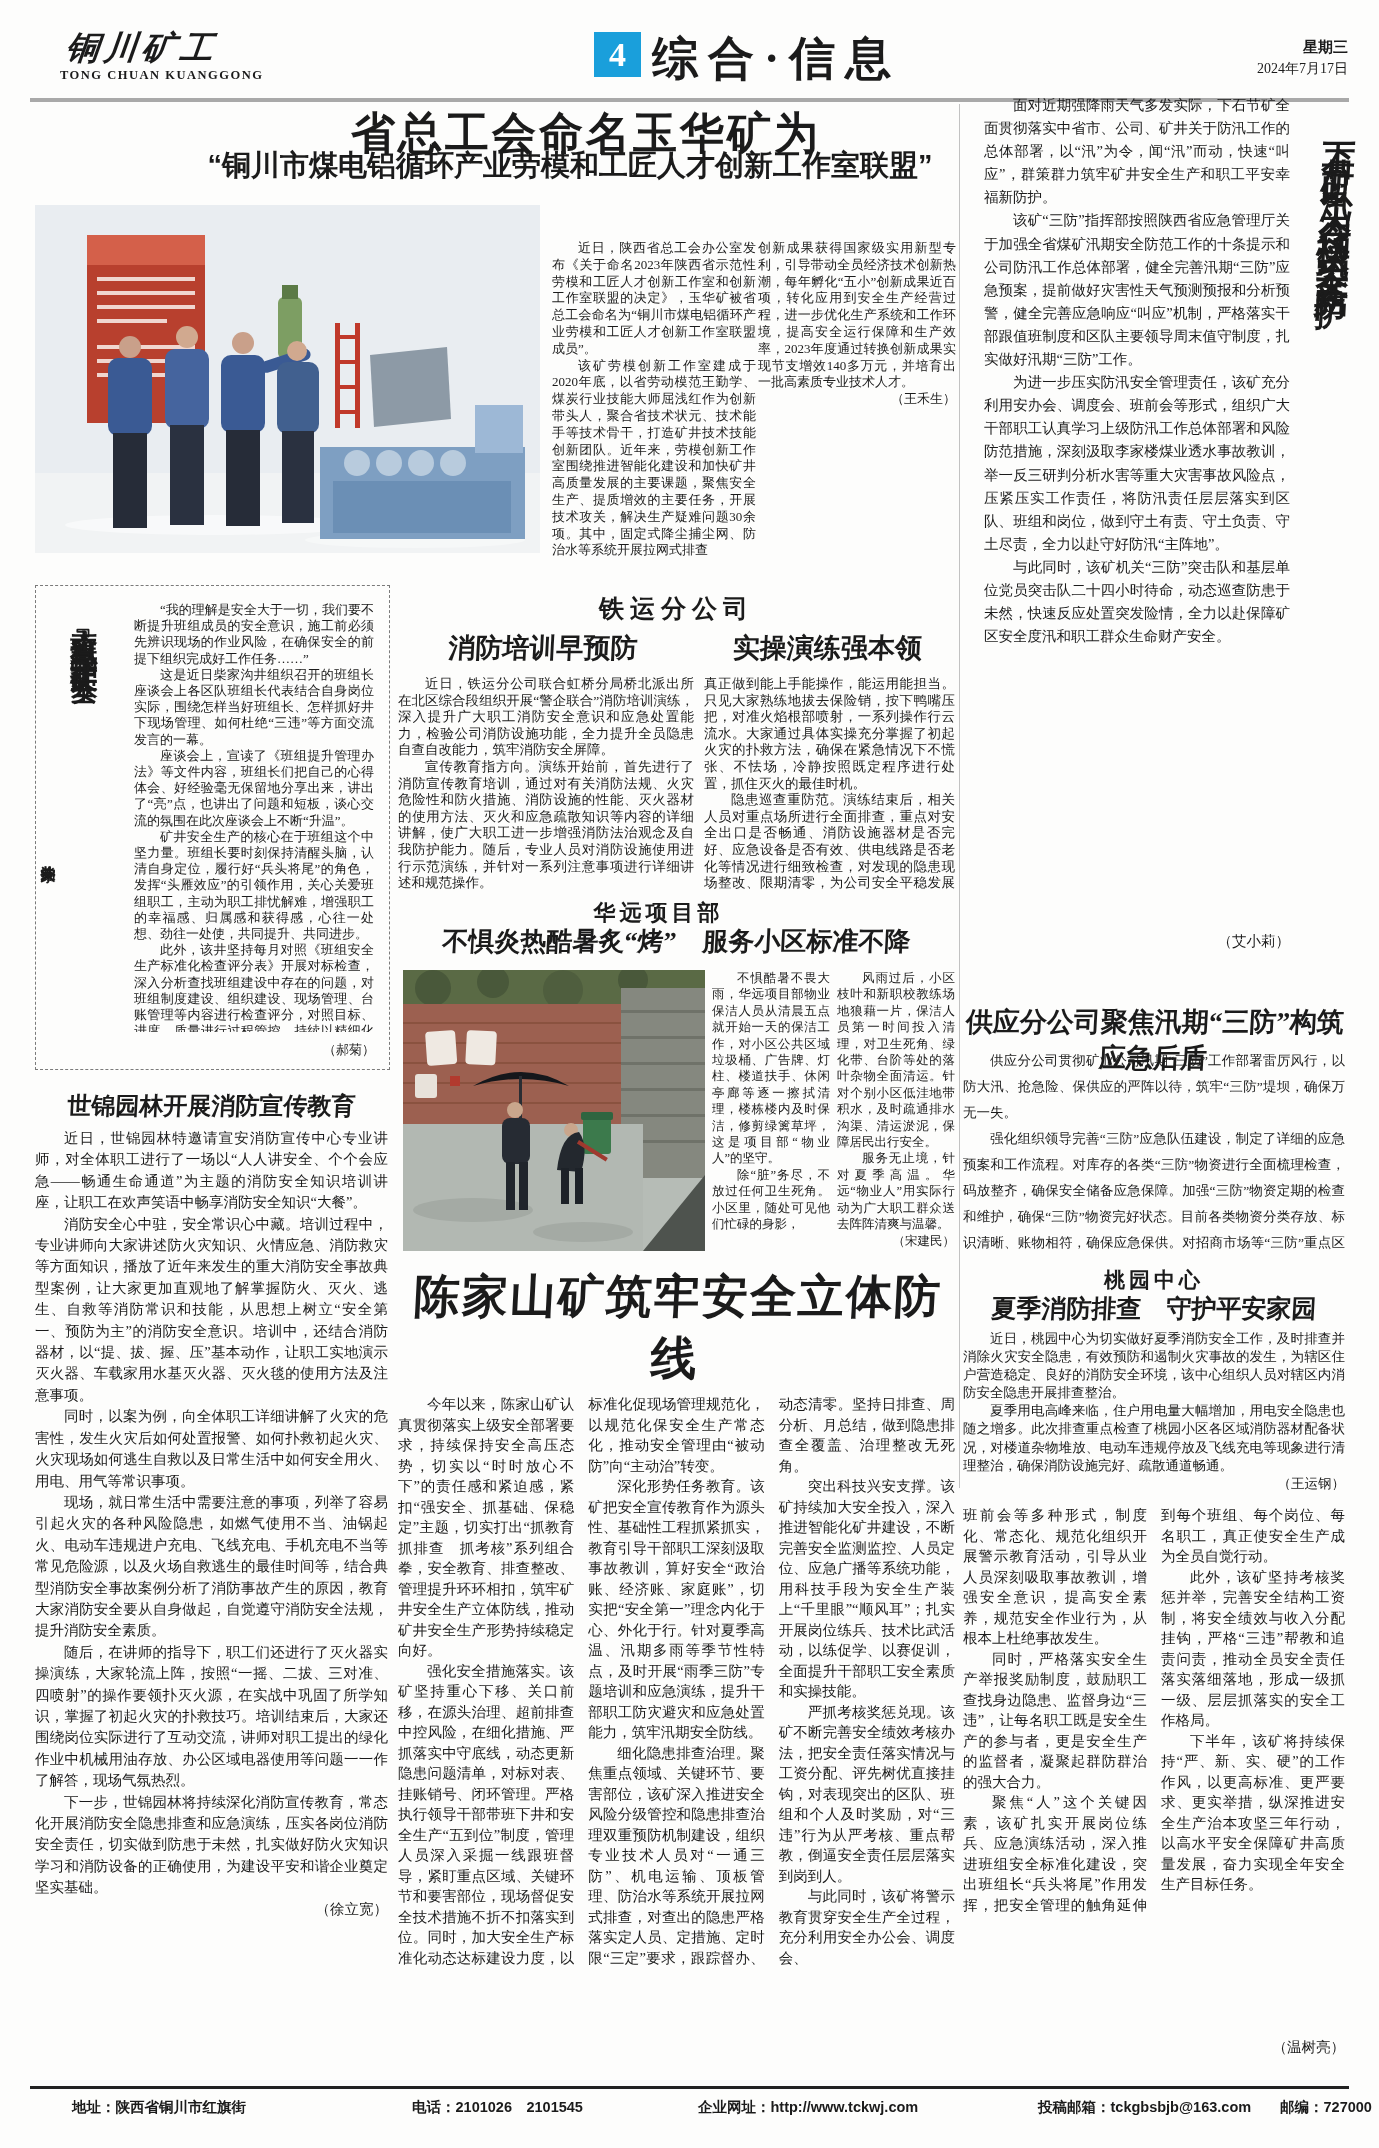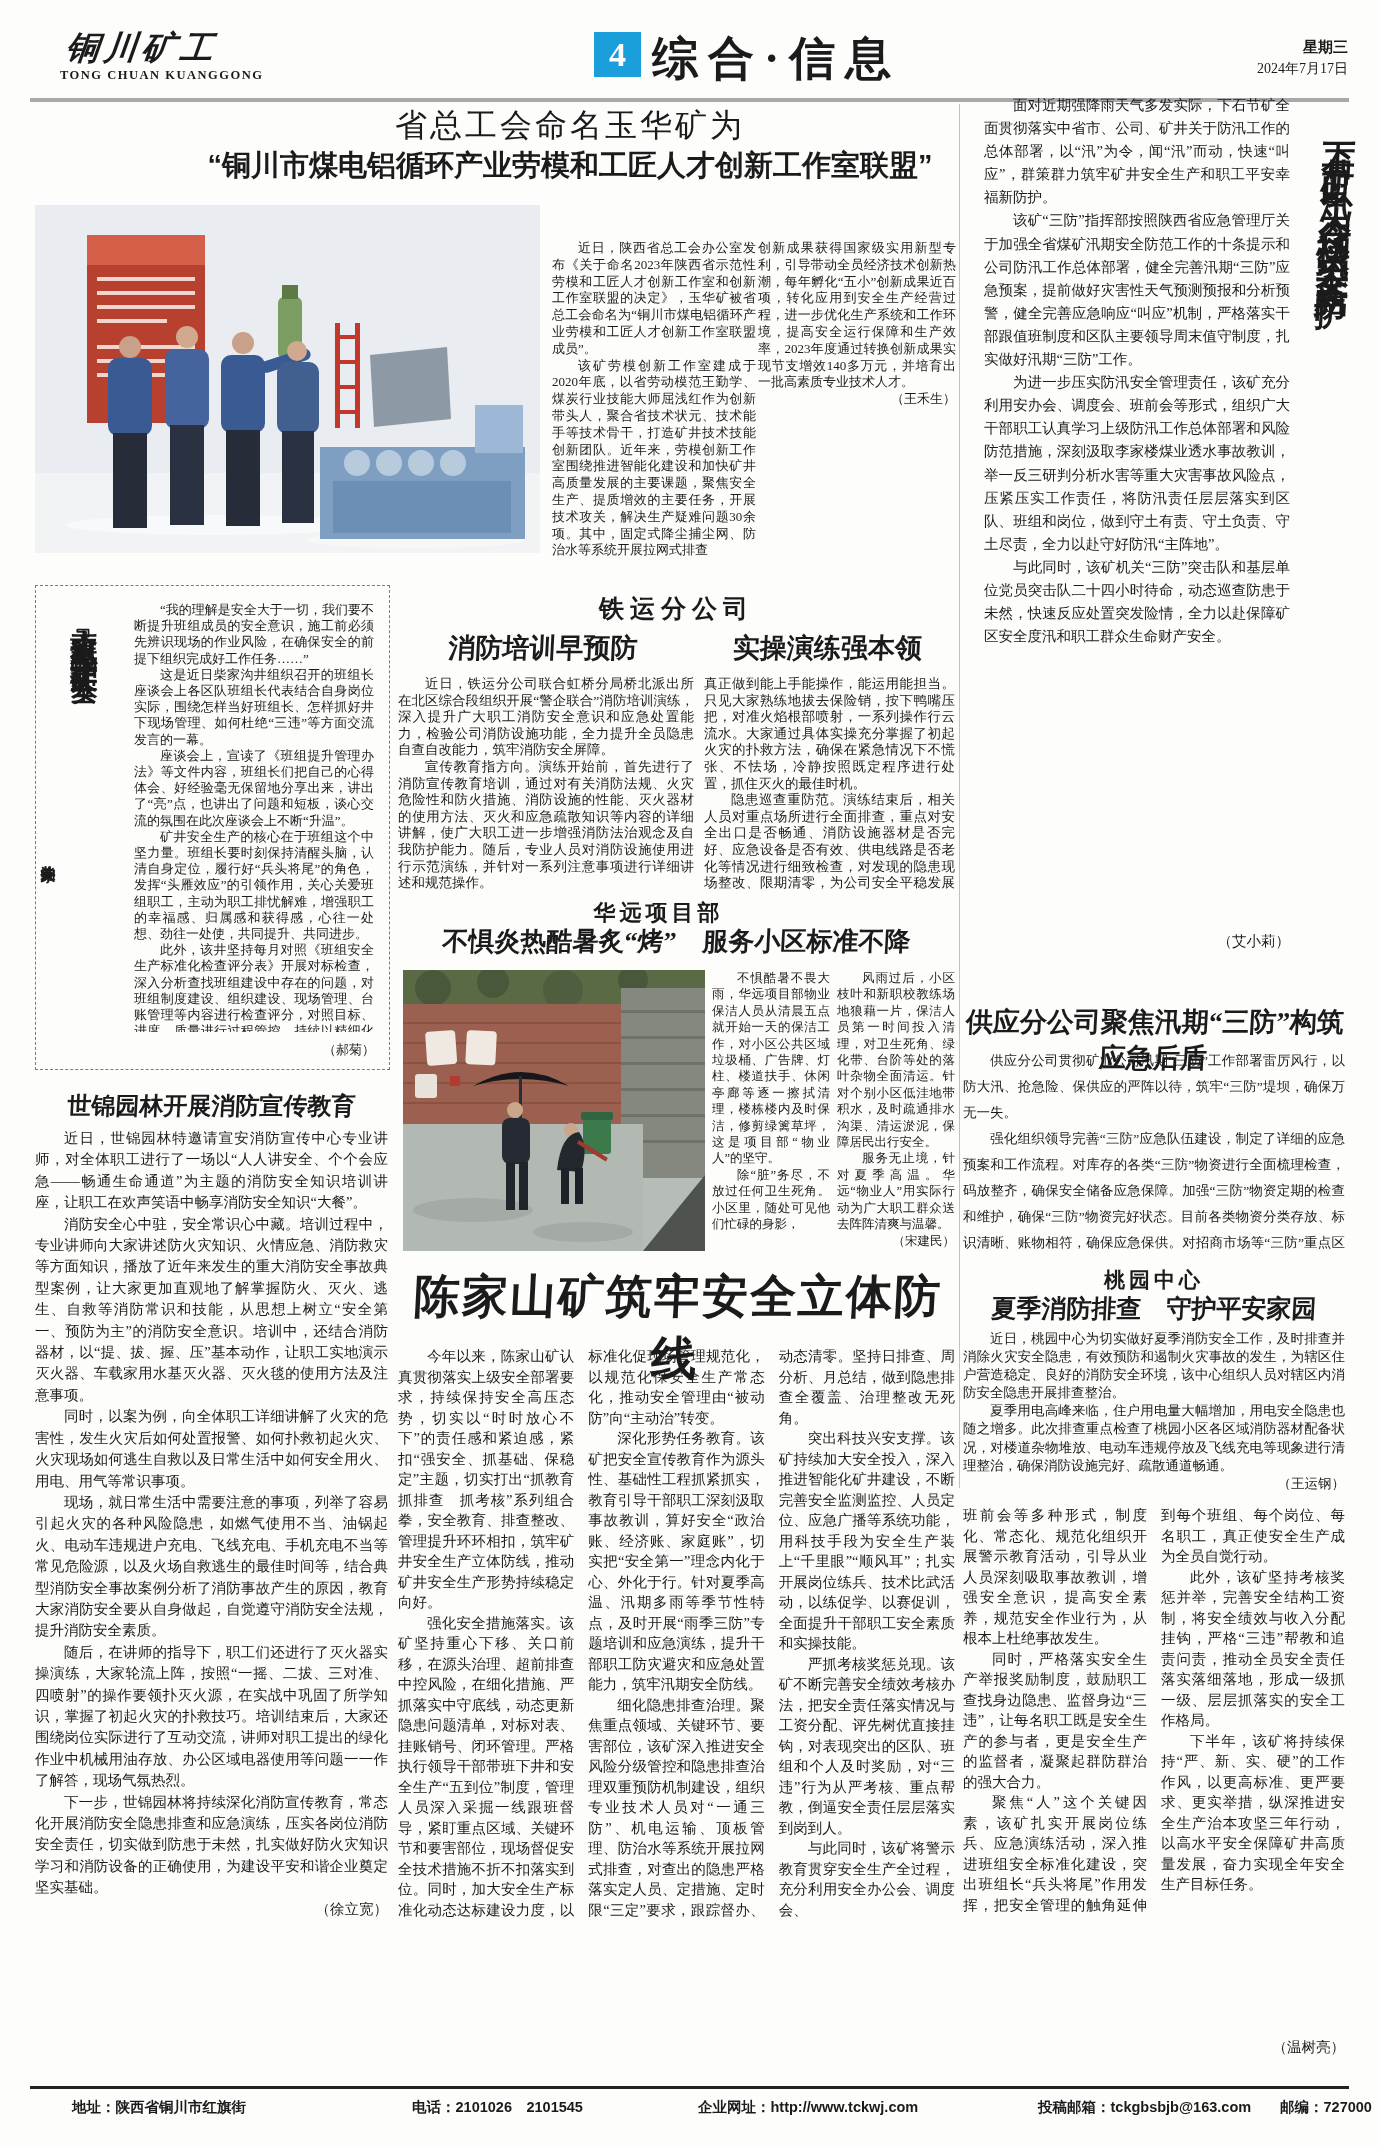--- a/index.html
+++ b/index.html
@@ -17,39 +17,39 @@
   .kicker{font-weight:900;letter-spacing:6px;}
   .headline{font-weight:900;}
   .rule{background:#a9a9a9;}
   .masthead{font-weight:900;font-style:italic;letter-spacing:5px;transform:skewX(-6deg);}
   .pinyin{font-weight:700;letter-spacing:1.5px;font-size:12.5px;}
   .pagenum-box{background:#1a9fdb;color:#fff;display:flex;align-items:center;justify-content:center;
                font-weight:900;font-size:34px;}
   .section-title{font-weight:900;letter-spacing:10px;font-size:46px;}
   .cal{font-weight:900;transform:skewX(-3deg);}
   .dashedbox{border:1px dashed #7a7a7a;}
-  .cols3{column-count:3;column-gap:14px;}
+  .cols3{column-count:3;column-gap:14px;margin-top:48px;}
   .cols2{column-count:2;column-gap:14px;}
 </style>
 </head>
 <body>
 
 <div class="page">
 
   <div class="abs masthead" style="left:66px;top:26px;font-size:33px;">铜川矿工</div>
   <div class="abs pinyin" style="left:60px;top:68px;">TONG CHUAN KUANGGONG</div>
   <div class="abs pagenum-box" style="left:594px;top:32px;width:47px;height:45px;">
     <span>4</span>
   </div>
   <div class="abs section-title" style="left:652px;top:28px;">综合·信息</div>
   <div class="abs right" style="left:1150px;top:38px;width:198px;font-size:15px;font-weight:700;">星期三</div>
   <div class="abs right" style="left:1150px;top:60px;width:198px;font-size:14px;">2024年7月17日</div>
   <div class="abs rule" style="left:30px;top:98px;width:1319px;height:4px;"></div>
 
-  <div class="abs center" style="left:185px;top:104px;width:770px;font-size:32px;font-weight:400;letter-spacing:3px;">省总工会命名玉华矿为</div>
+  <div class="abs center" style="left:201px;top:104px;width:770px;font-size:44px;font-weight:700;letter-spacing:3px;">省总工会命名玉华矿为</div>
   <div class="abs center sans headline" style="left:185px;top:146px;width:770px;font-size:29px;letter-spacing:0px;">“铜川市煤电铝循环产业劳模和工匠人才创新工作室联盟”</div>
 
   <svg class="abs" style="left:35px;top:205px;" width="505" height="348" viewBox="0 0 505 348">
     <rect width="505" height="348" fill="#e9edf1"></rect>
     <rect y="268" width="505" height="80" fill="#f1f3f4"></rect>
     <ellipse cx="180" cy="320" rx="150" ry="10" fill="#ffffff" opacity="0.5"></ellipse>
     <ellipse cx="380" cy="335" rx="110" ry="8" fill="#ffffff" opacity="0.4"></ellipse>
 
     <rect x="52" y="30" width="118" height="188" fill="#b8402e"></rect>
     <rect x="52" y="30" width="118" height="30" fill="#d4604a"></rect>

